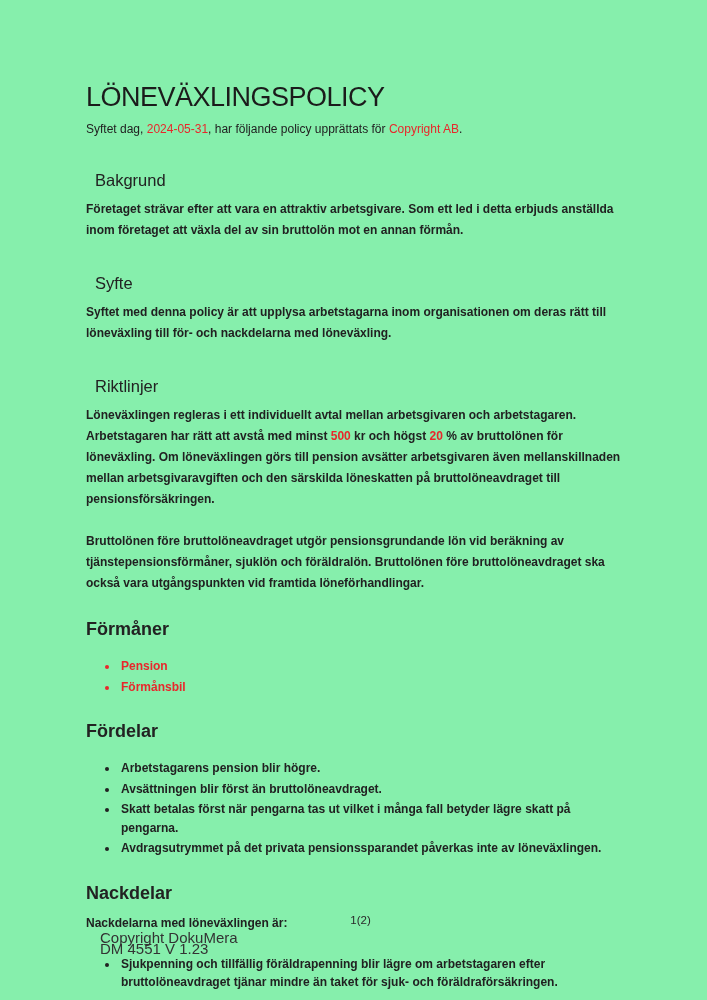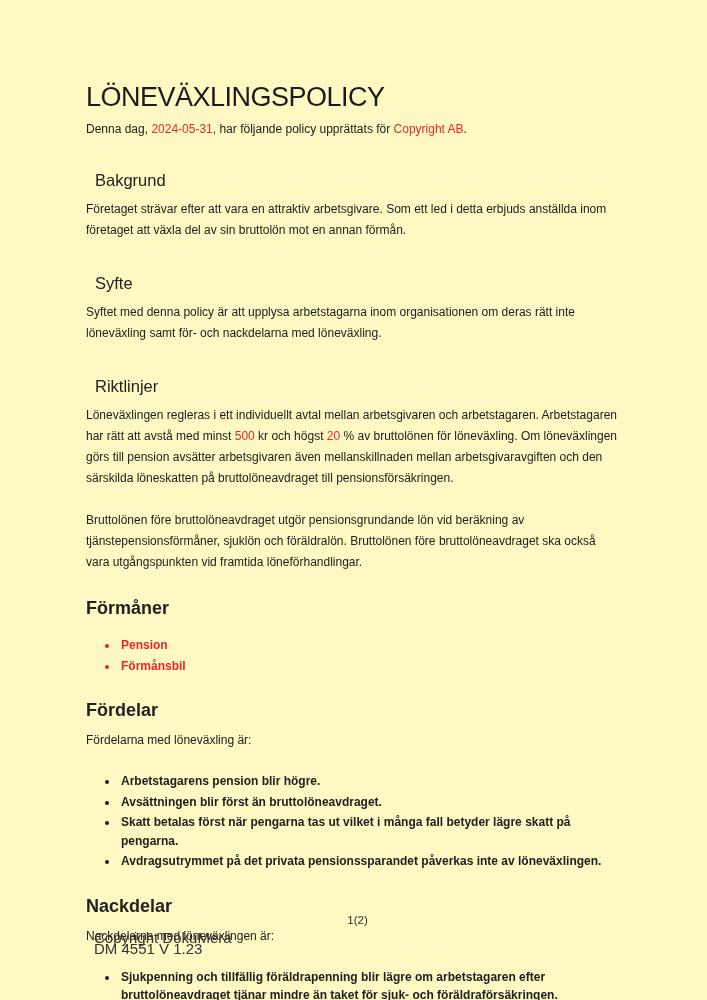--- a/index.html
+++ b/index.html
@@ -1,21 +1,21 @@
 <!DOCTYPE html>
 <html lang="sv" style="--accent: #e8272b; --text: #212121;"><head>
 <meta charset="utf-8">
 <style>
   html, body { margin: 0; padding: 0; background: #ffffff; }
   .page {
     position: relative;
     width: 707px;
     height: 1000px;
     margin: 0 auto;
-    background: #fef9c3;
+    background: #86efac;
     font-family: "Liberation Sans", sans-serif;
     color: var(--text, #212121);
     overflow: hidden;
     box-sizing: border-box;
   }
   .content { padding: 82px 86px 0 86px; }
 
   h1.doc-title {
     margin: 0 0 7px 0;
     font-size: 27px;
@@ -31,41 +31,42 @@
   section h2 {
     margin: 33px 0 9px 9px;
     font-size: 16.5px;
     font-weight: 400;
     color: #222222;
   }
   .body-p {
     margin: 8px 0 21px 0;
     font-size: 12px;
     line-height: 21px;
+    font-weight: bold;
   }
   .sub-h3 {
     margin: 25px 0 9px 0;
     font-size: 18px;
     font-weight: 700;
     color: #222222;
   }
   ul.bullets {
     margin: 17px 0 19px 0;
     padding-left: 33px;
     font-size: 12px;
     line-height: 18.5px;
     font-weight: bold;
   }
   ul.bullets li { margin: 0 0 2px 0; padding-left: 2px; }
   .red { color: var(--accent, #e8272b); }
   li.red-item { color: var(--accent, #e8272b); }
 
   .footer {
     position: absolute;
-    left: 94px;
+    left: 100px;
     right: 86px;
     top: 914px;
   }
   .page-number {
     text-align: center;
     font-size: 11.5px;
     color: #2a2a2a;
   }
   .copyright {
     margin-top: 6px;
@@ -73,42 +74,41 @@
     line-height: 11px;
     color: #333333;
   }
 </style>
 </head>
 <body>
 
 <div class="page">
   <div class="content">
     <h1 class="doc-title">LÖNEVÄXLINGSPOLICY</h1>
-    <p class="intro"><span>Denna dag, </span><span class="red">2024-05-31</span><span>, har följande policy upprättats för </span><span class="red">Copyright AB</span><span>.</span></p>
+    <p class="intro"><span>Syftet dag, </span><span class="red">2024-05-31</span><span>, har följande policy upprättats för </span><span class="red">Copyright AB</span><span>.</span></p>
 
     <main id="sections">
         <section>
           <h2>Bakgrund</h2>
           <p class="body-p"><span>Företaget strävar efter att vara en attraktiv arbetsgivare. Som ett led i detta erbjuds anställda inom företaget att växla del av sin bruttolön mot en annan förmån.</span></p>
         </section>
         <section>
           <h2>Syfte</h2>
-          <p class="body-p"><span>Syftet med denna policy är att upplysa arbetstagarna inom organisationen om deras rätt inte löneväxling samt för- och nackdelarna med löneväxling.</span></p>
+          <p class="body-p"><span>Syftet med denna policy är att upplysa arbetstagarna inom organisationen om deras rätt till löneväxling till för- och nackdelarna med löneväxling.</span></p>
         </section>
         <section>
           <h2>Riktlinjer</h2>
           <p class="body-p"><span>Löneväxlingen regleras i ett individuellt avtal mellan arbetsgivaren och arbetstagaren. Arbetstagaren har rätt att avstå med minst </span><span class="red">500</span><span> kr och högst </span><span class="red">20</span><span> % av bruttolönen för löneväxling. Om löneväxlingen görs till pension avsätter arbetsgivaren även mellanskillnaden mellan arbetsgivaravgiften och den särskilda löneskatten på bruttolöneavdraget till pensionsförsäkringen.</span></p>
           <p class="body-p"><span>Bruttolönen före bruttolöneavdraget utgör pensionsgrundande lön vid beräkning av tjänstepensionsförmåner, sjuklön och föräldralön. Bruttolönen före bruttolöneavdraget ska också vara utgångspunkten vid framtida löneförhandlingar.</span></p>
           <h3 class="sub-h3">Förmåner</h3>
           <ul class="bullets">
             <li class="red-item"><span class="red">Pension</span></li>
             <li class="red-item"><span class="red">Förmånsbil</span></li>
           </ul>
           <h3 class="sub-h3">Fördelar</h3>
-          <p class="body-p"><span>Fördelarna med löneväxling är:</span></p>
           <ul class="bullets">
             <li><span>Arbetstagarens pension blir högre.</span></li>
             <li><span>Avsättningen blir först än bruttolöneavdraget.</span></li>
             <li><span>Skatt betalas först när pengarna tas ut vilket i många fall betyder lägre skatt på pengarna.</span></li>
             <li><span>Avdragsutrymmet på det privata pensionssparandet påverkas inte av löneväxlingen.</span></li>
           </ul>
           <h3 class="sub-h3">Nackdelar</h3>
           <p class="body-p"><span>Nackdelarna med löneväxlingen är:</span></p>
           <ul class="bullets">
             <li><span>Sjukpenning och tillfällig föräldrapenning blir lägre om arbetstagaren efter bruttolöneavdraget tjänar mindre än taket för sjuk- och föräldraförsäkringen.</span></li>

